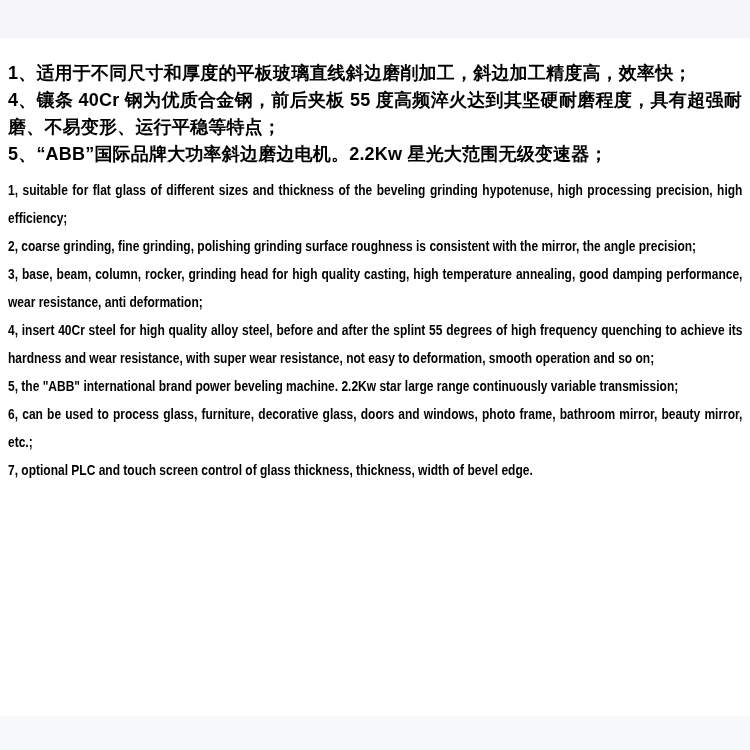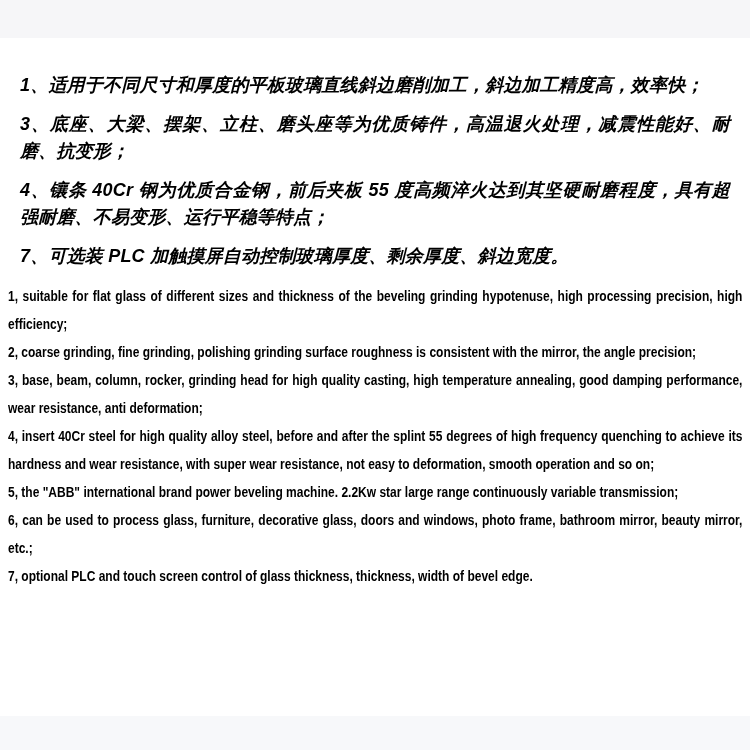--- a/index.html
+++ b/index.html
@@ -32,28 +32,27 @@
     height: 34px;
     background: #f7f8fa;
   }
   .content {
     position: absolute;
     top: 60px;
     left: 8px;
     width: 734px;
   }
   .specs-zh p {
-    margin: 12px;
+    margin: 0;
     font-size: 18px;
     font-weight: bold;
     line-height: 27px;
     text-align: justify;
     letter-spacing: 0.2px;
     color: #000000;
-    font-style: italic;
   }
   .specs-en {
     margin-top: 8px;
     width: 918px;              
     transform: scaleX(0.8);
     transform-origin: 0 0;
   }
   .specs-en p {
     margin: 0;
     font-size: 15px;
@@ -67,23 +66,22 @@
 <body>
 
 <div class="page">
   <div class="band-top"></div>
   <div class="band-bottom"></div>
 
   <div class="content">
 
     <div class="specs-zh">
       <p>1、适用于不同尺寸和厚度的平板玻璃直线斜边磨削加工，斜边加工精度高，效率快；</p>
-      <p>3、底座、大梁、摆架、立柱、磨头座等为优质铸件，高温退火处理，减震性能好、耐磨、抗变形；</p>
       <p>4、镶条 40Cr 钢为优质合金钢，前后夹板 55 度高频淬火达到其坚硬耐磨程度，具有超强耐磨、不易变形、运行平稳等特点；</p>
-      <p>7、可选装 PLC 加触摸屏自动控制玻璃厚度、剩余厚度、斜边宽度。</p>
+      <p>5、“ABB”国际品牌大功率斜边磨边电机。2.2Kw 星光大范围无级变速器；</p>
     </div>
 
     <div class="specs-en">
       <p>1, suitable for flat glass of different sizes and thickness of the beveling grinding hypotenuse, high processing precision, high efficiency;</p>
       <p>2, coarse grinding, fine grinding, polishing grinding surface roughness is consistent with the mirror, the angle precision;</p>
       <p>3, base, beam, column, rocker, grinding head for high quality casting, high temperature annealing, good damping performance, wear resistance, anti deformation;</p>
       <p>4, insert 40Cr steel for high quality alloy steel, before and after the splint 55 degrees of high frequency quenching to achieve its hardness and wear resistance, with super wear resistance, not easy to deformation, smooth operation and so on;</p>
       <p>5, the "ABB" international brand power beveling machine. 2.2Kw star large range continuously variable transmission;</p>
       <p>6, can be used to process glass, furniture, decorative glass, doors and windows, photo frame, bathroom mirror, beauty mirror, etc.;</p>
       <p>7, optional PLC and touch screen control of glass thickness, thickness, width of bevel edge.</p>

